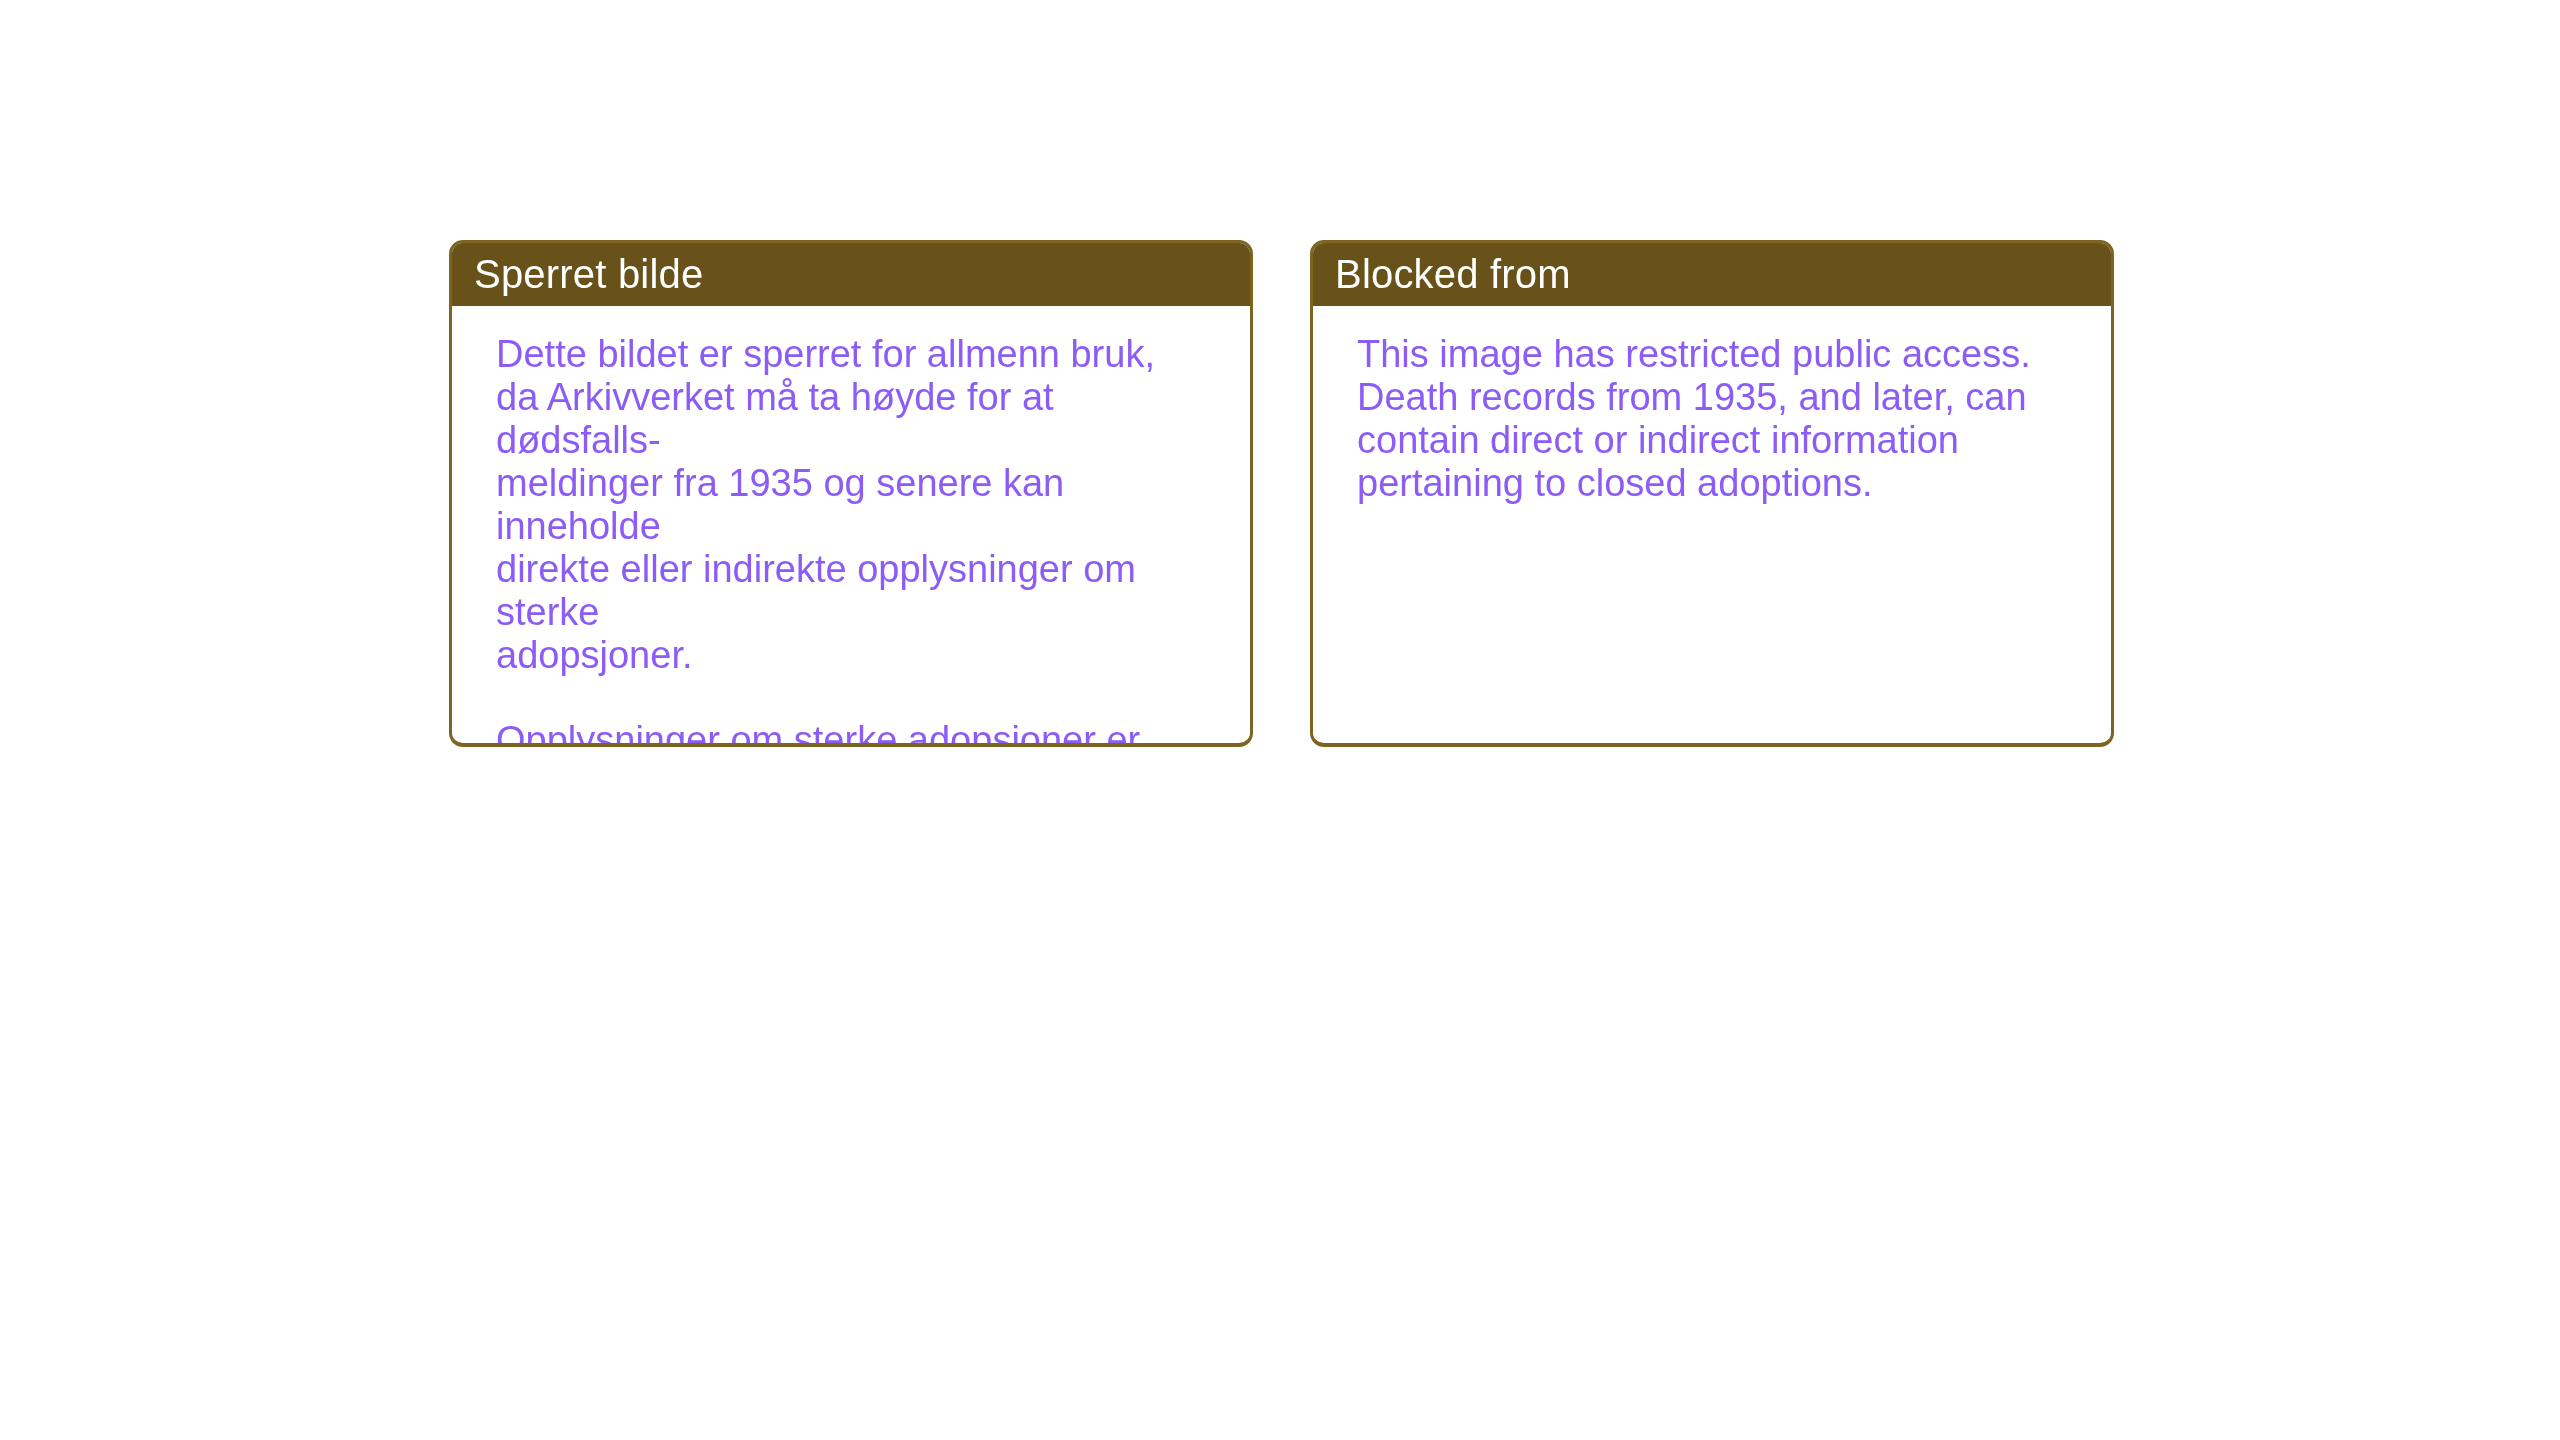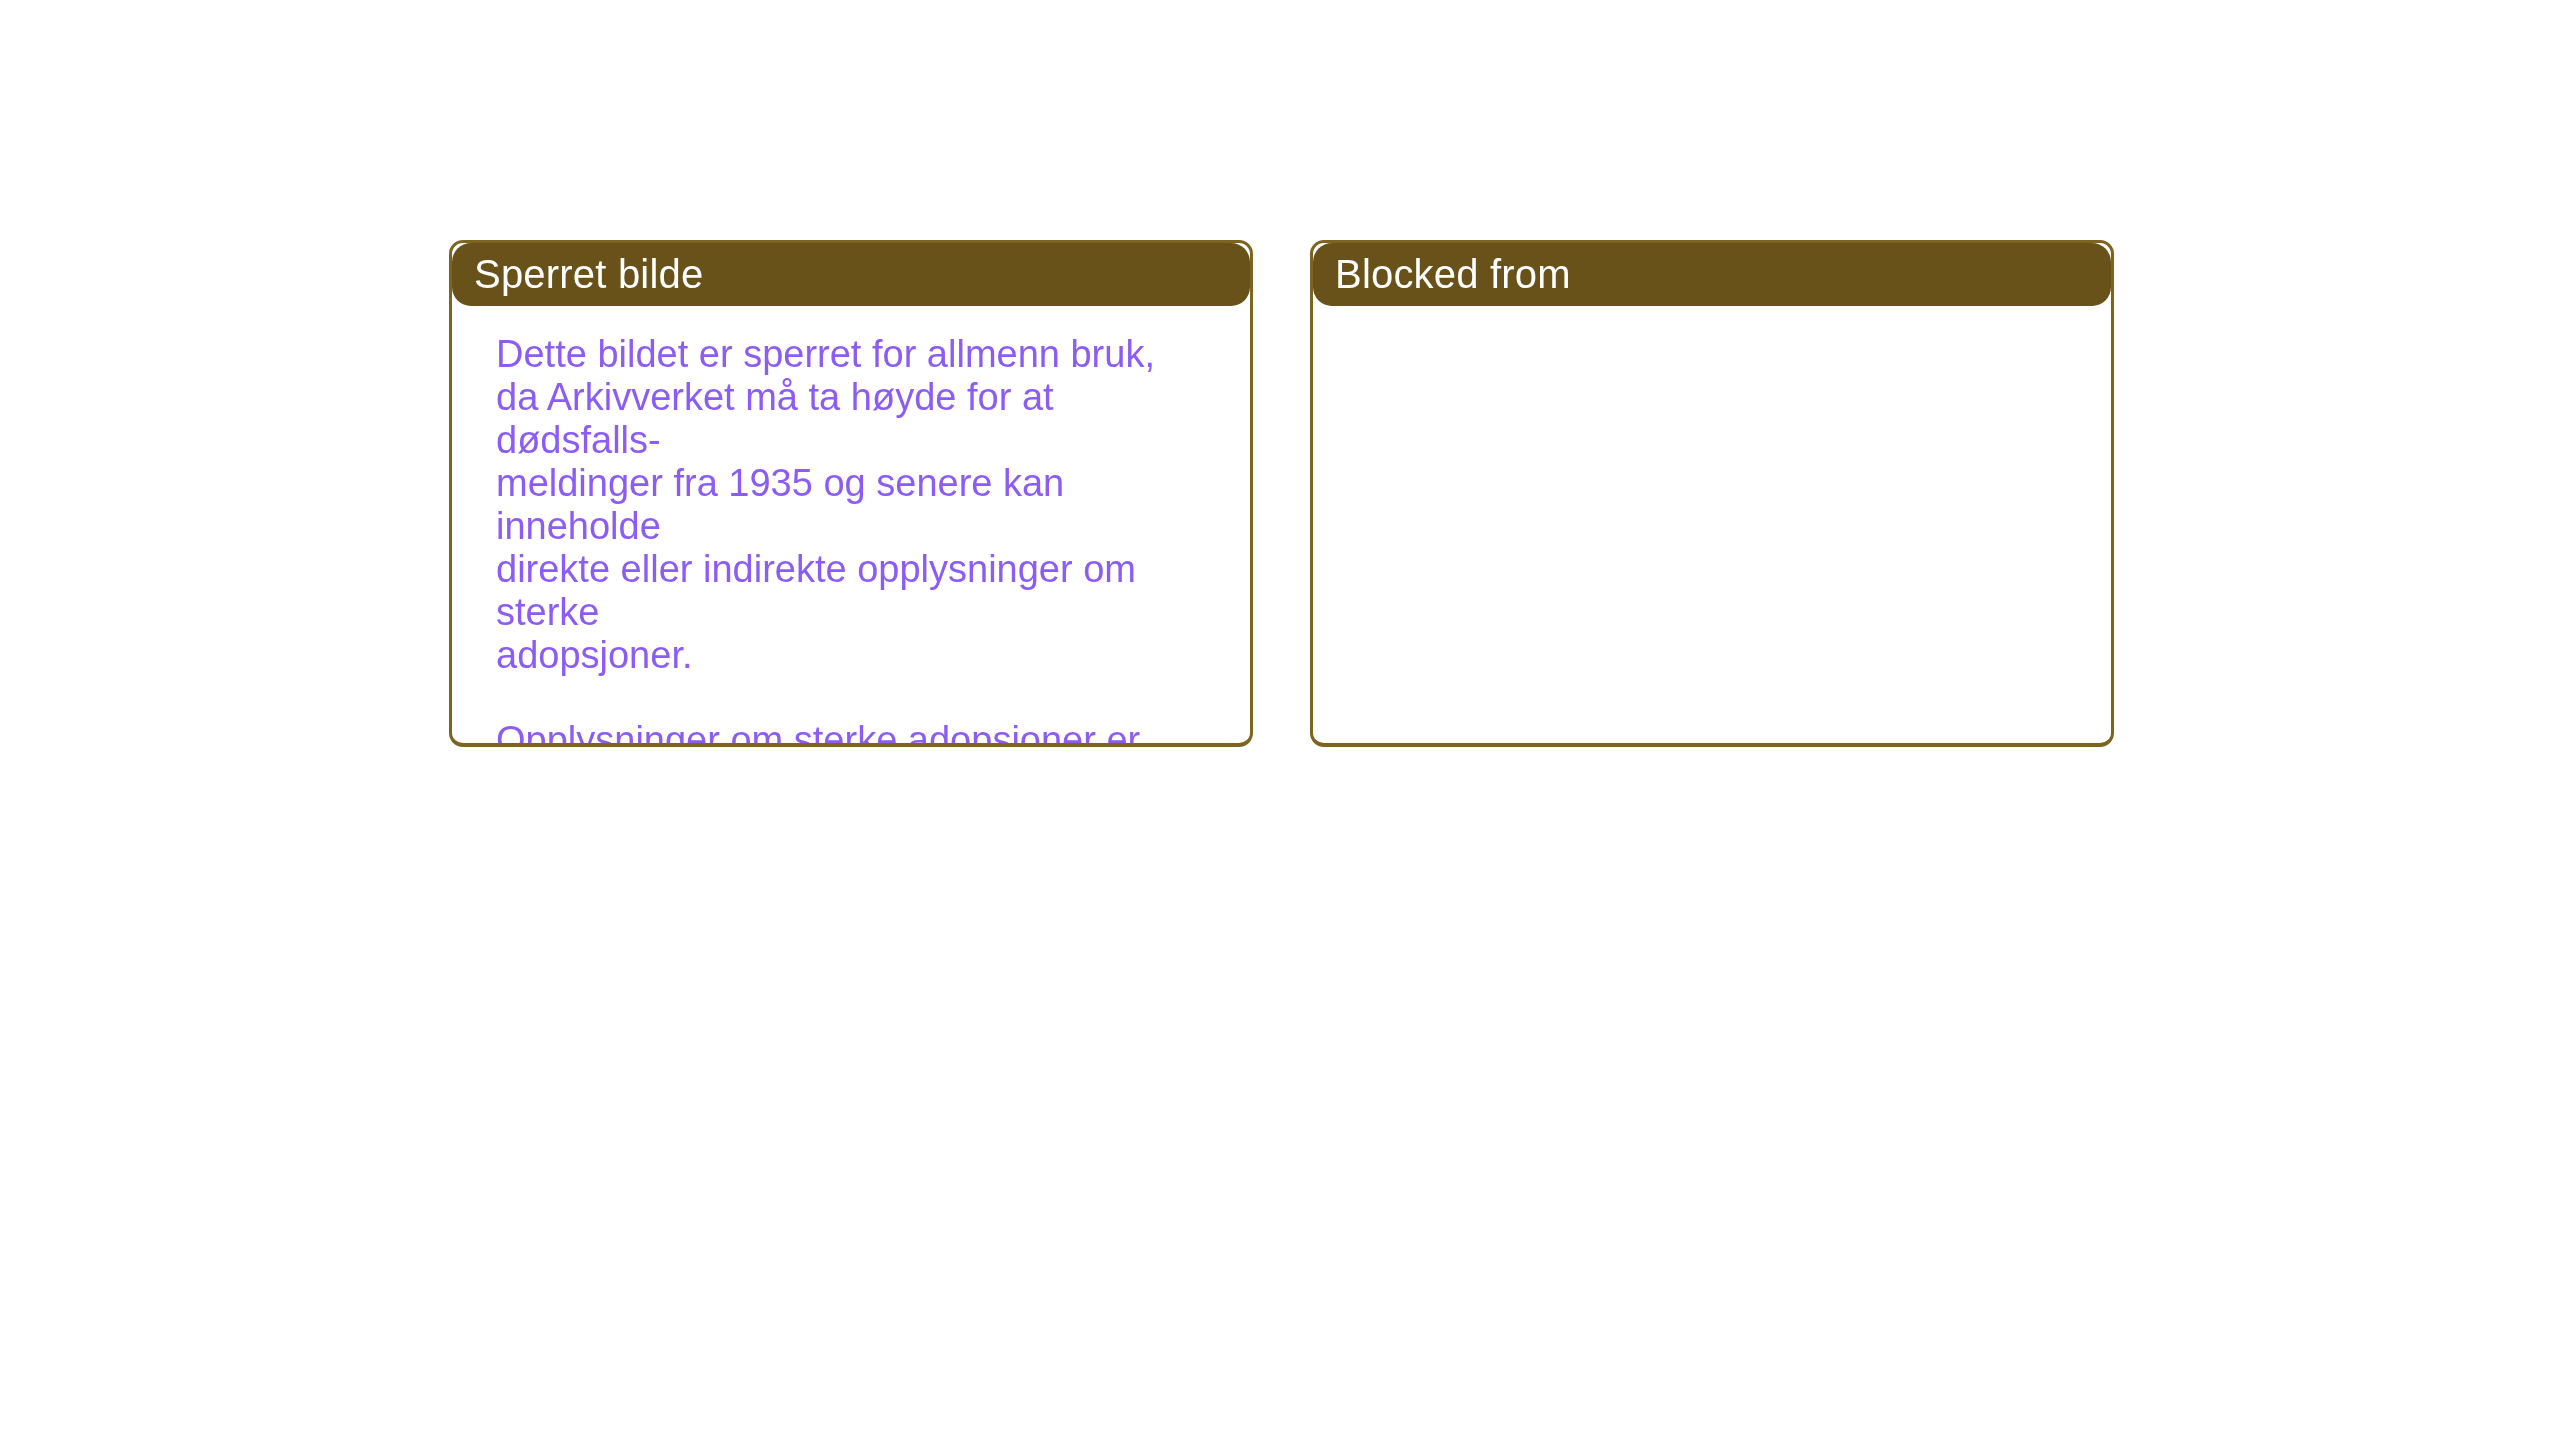--- a/index.html
+++ b/index.html
@@ -1,15 +1,15 @@
 <!DOCTYPE html>
 <html><head>
 <meta charset="utf-8">
 <style>
-  * { margin: 0; padding: 0; box-sizing: border-box; border-radius: 19px; }
+  * { margin: 0; padding: 0; box-sizing: border-box; }
   html, body {
     width: 2560px;
     height: 1440px;
     background: #ffffff;
     font-family: "Liberation Sans", sans-serif;
     overflow: hidden;
   }
   .cards-row {
     position: absolute;
     left: 449px;
@@ -66,16 +66,20 @@
 taushetsbelagte i 100 år fra adopsjons-
 tidspunktet.</p>
     </div>
   </div>
 
   <div class="notice-card">
     <div class="notice-card-header">
       <span>Blocked from</span>
     </div>
     <div class="notice-card-body">
+      <p>This image has restricted public access.
+Death records from 1935, and later, can
+contain direct or indirect information
+pertaining to closed adoptions.</p>
     </div>
   </div>
 
 </div>
 
 </body></html>

